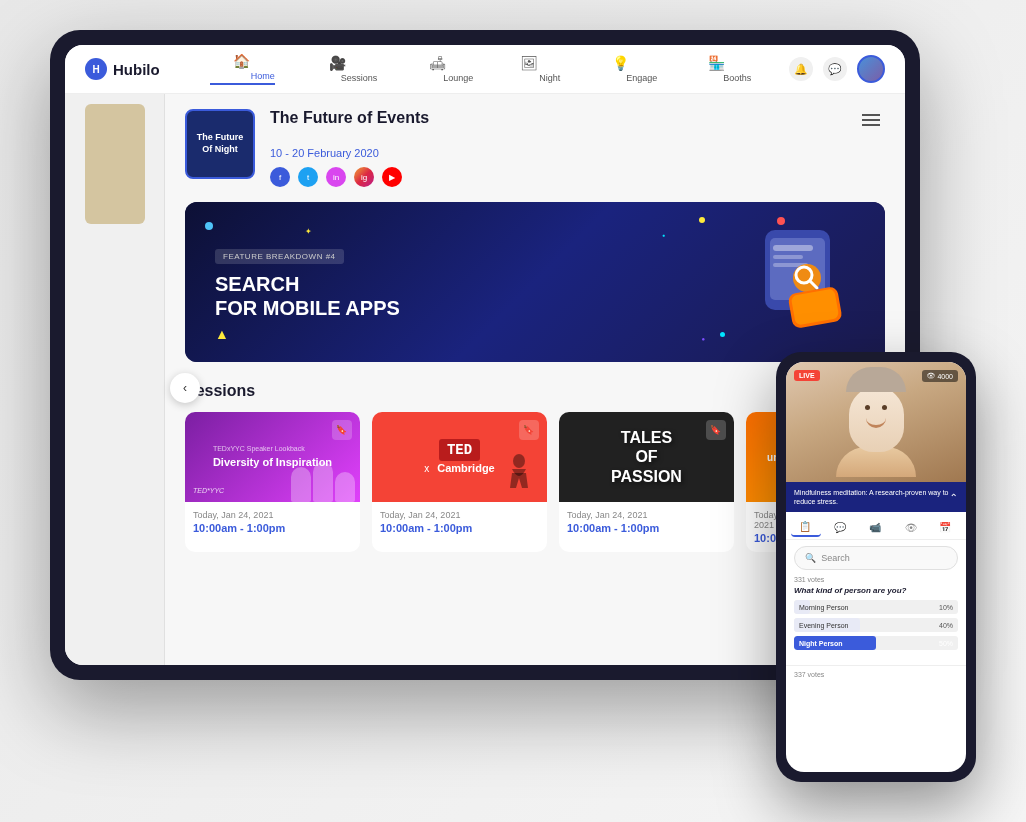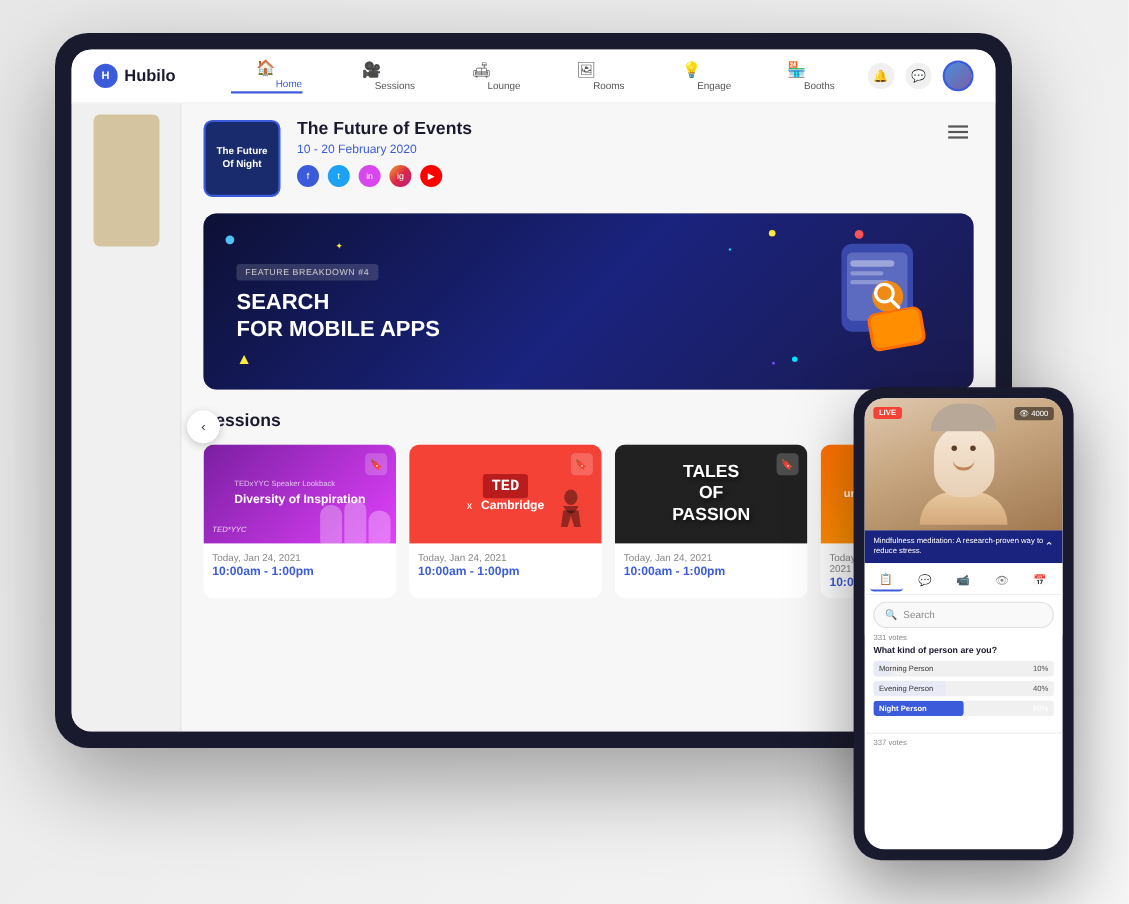--- a/index.html
+++ b/index.html
@@ -215,21 +215,21 @@
 
     .event-info h1 {
       font-size: 16px;
       font-weight: 700;
       color: #1a1a2e;
     }
 
     .event-info .date {
       font-size: 11px;
       color: #3b5bdb;
-      margin-top: 3px;
+      margin-top: 20px;
     }
 
     .social-icons {
       display: flex;
       gap: 8px;
       margin-top: 8px;
     }
 
     .social-icon {
       width: 20px;
@@ -577,20 +577,21 @@
 
     .poll-section {
       padding: 0 8px 6px;
     }
 
     .poll-question {
       font-size: 8px;
       font-weight: 600;
       color: #1a1a2e;
       margin-bottom: 5px;
+      font-style: italic;
     }
 
     .poll-option {
       margin-bottom: 4px;
     }
 
     .poll-bar-bg {
       height: 14px;
       background: #f0f0f0;
       border-radius: 3px;
@@ -695,21 +696,21 @@
           <div class="nav-item">
             <span class="icon">🎥</span>
             <span class="label">Sessions</span>
           </div>
           <div class="nav-item">
             <span class="icon">🛋</span>
             <span class="label">Lounge</span>
           </div>
           <div class="nav-item">
             <span class="icon">🖼</span>
-            <span class="label">Rooms</span>
+            <span class="label">Night</span>
           </div>
           <div class="nav-item">
             <span class="icon">💡</span>
             <span class="label">Engage</span>
           </div>
           <div class="nav-item">
             <span class="icon">🏪</span>
             <span class="label">Booths</span>
           </div>
         </div>

